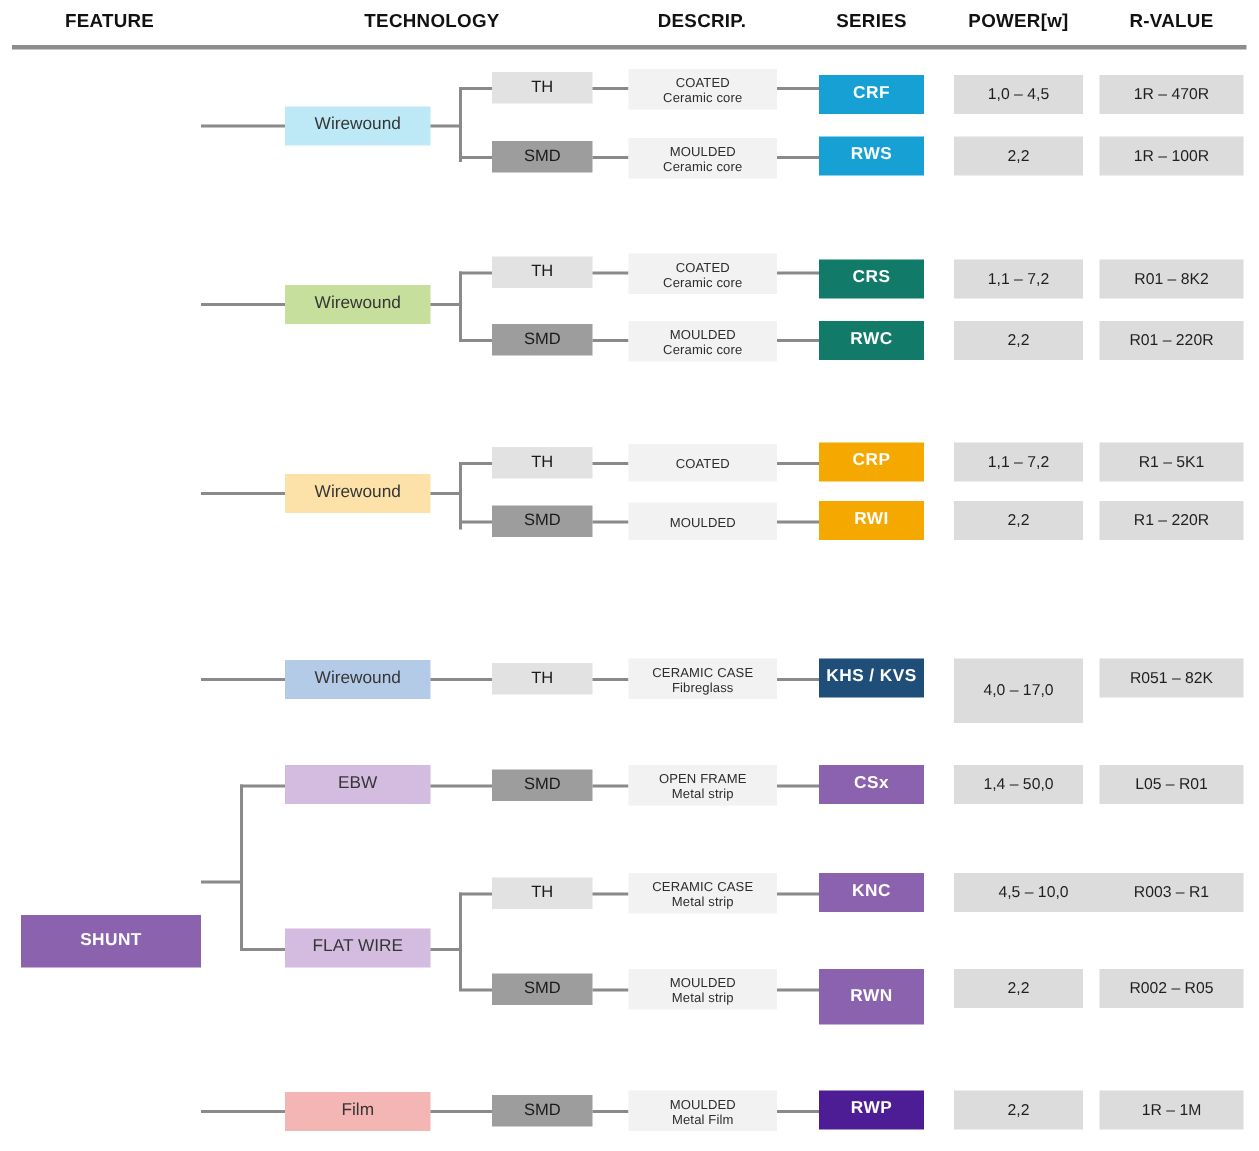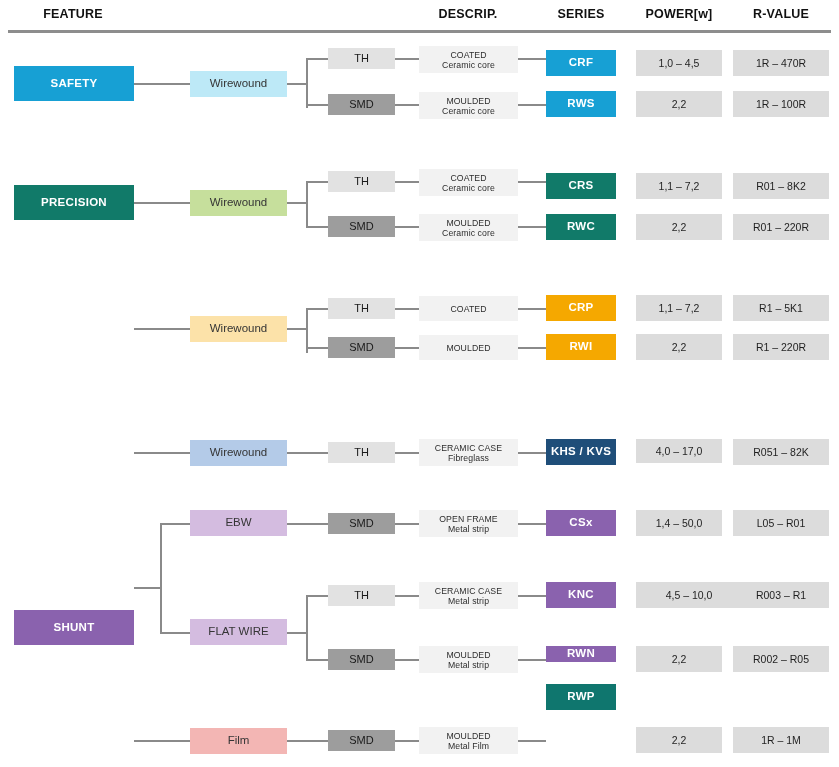--- a/index.html
+++ b/index.html
@@ -31,29 +31,27 @@
   .ln{position:absolute;background:#8a8a8a;}
   .lh{height:1.6px;}
   .lv{width:1.6px;}
 </style>
 </head>
 <body>
 
 <div id="stage">
 
   <div class="hdr" style="left:13px;width:120px;">FEATURE</div>
+  <div class="hdr" style="left:218px;width:140px;">TECHNOLOGY</div>
   <div class="hdr" style="left:408px;width:120px;">DESCRIP.</div>
   <div class="hdr" style="left:531px;width:100px;">SERIES</div>
   <div class="hdr" style="left:629px;width:100px;">POWER[w]</div>
   <div class="hdr" style="left:731px;width:100px;">R-VALUE</div>
   <div class="hdr-rule"></div>
 
-  <div class="box feature" style="left:14px;top:66px;width:120px;height:35px;background:#17A0D4;">
-    <span>SAFETY</span>
-    </div>
 
   <div class="box tech" style="left:190px;top:71px;width:97px;height:26px;background:#BDE9F7;">
     <span>Wirewound</span>
     </div>
 
   <div class="ln lh" style="left:134px;top:83px;width:56px;"></div>
   <div class="ln lh" style="left:287px;top:83px;width:19px;"></div>
   <div class="ln lv" style="left:306px;top:58px;height:50px;"></div>
   <div class="ln lh" style="left:306px;top:58px;width:22px;"></div>
   <div class="ln lh" style="left:306px;top:104px;width:22px;"></div>
@@ -94,23 +92,20 @@
     <span>2,2</span>
     </div>
 
   <div class="box val" style="left:733px;top:50px;width:96px;height:26px;">
     <span>1R – 470R</span>
     </div>
   <div class="box val" style="left:733px;top:91px;width:96px;height:26px;">
     <span>1R – 100R</span>
     </div>
 
-  <div class="box feature" style="left:14px;top:185px;width:120px;height:35px;background:#117A69;">
-    <span>PRECISION</span>
-    </div>
 
   <div class="box tech" style="left:190px;top:190px;width:97px;height:26px;background:#C6DF9C;">
     <span>Wirewound</span>
     </div>
 
   <div class="ln lh" style="left:134px;top:202px;width:56px;"></div>
   <div class="ln lh" style="left:287px;top:202px;width:19px;"></div>
   <div class="ln lv" style="left:306px;top:181px;height:46px;"></div>
   <div class="ln lh" style="left:306px;top:181px;width:22px;"></div>
   <div class="ln lh" style="left:306px;top:226px;width:22px;"></div>
@@ -230,21 +225,21 @@
     <span class="l1">CERAMIC CASE</span>
     <span class="l2">Fibreglass</span>
     </div>
 
   <div class="ln lh" style="left:518px;top:452px;width:28px;"></div>
 
   <div class="box series" style="left:546px;top:439px;width:70px;height:26px;background:#1F4E79;">
     <span>KHS / KVS</span>
     </div>
 
-  <div class="box val" style="left:636px;top:439px;width:86px;height:24px;">
+  <div class="box val" style="left:636px;top:439px;width:86px;height:43px;">
     <span>4,0 – 17,0</span>
     </div>
 
   <div class="box val" style="left:733px;top:439px;width:96px;height:26px;">
     <span>R051 – 82K</span>
     </div>
 
   <div class="box feature" style="left:14px;top:570px;width:120px;height:35px;background:#8A62AE;margin-top:40px;">
     <span>SHUNT</span>
     </div>
@@ -304,21 +299,21 @@
     <span class="l1">MOULDED</span>
     <span class="l2">Metal strip</span>
     </div>
 
   <div class="ln lh" style="left:518px;top:595px;width:28px;"></div>
   <div class="ln lh" style="left:518px;top:659px;width:28px;"></div>
 
   <div class="box series" style="left:546px;top:582px;width:70px;height:26px;background:#8A62AE;">
     <span>KNC</span>
     </div>
-  <div class="box series" style="left:546px;top:646px;width:70px;height:16px;background:#8A62AE;">
+  <div class="box series" style="left:546px;top:646px;width:70px;height:37px;background:#8A62AE;">
     <span>RWN</span>
     </div>
 
   <div class="box val" style="left:636px;top:582px;width:106px;height:26px;">
     <span>4,5 – 10,0</span>
     </div>
   <div class="box val" style="left:636px;top:646px;width:86px;height:26px;">
     <span>2,2</span>
     </div>
 
@@ -343,21 +338,21 @@
 
   <div class="ln lh" style="left:395px;top:740px;width:24px;"></div>
 
   <div class="box descrip" style="left:419px;top:727px;width:99px;height:27px;">
     <span class="l1">MOULDED</span>
     <span class="l2">Metal Film</span>
     </div>
 
   <div class="ln lh" style="left:518px;top:740px;width:28px;"></div>
 
-  <div class="box series" style="left:546px;top:684px;width:70px;height:26px;background:#0f766e;">
+  <div class="box series" style="left:546px;top:727px;width:70px;height:26px;background:#4c1d95;">
     <span>RWP</span>
     </div>
 
   <div class="box val" style="left:636px;top:727px;width:86px;height:26px;">
     <span>2,2</span>
     </div>
 
   <div class="box val" style="left:733px;top:727px;width:96px;height:26px;">
     <span>1R – 1M</span>
     </div>

